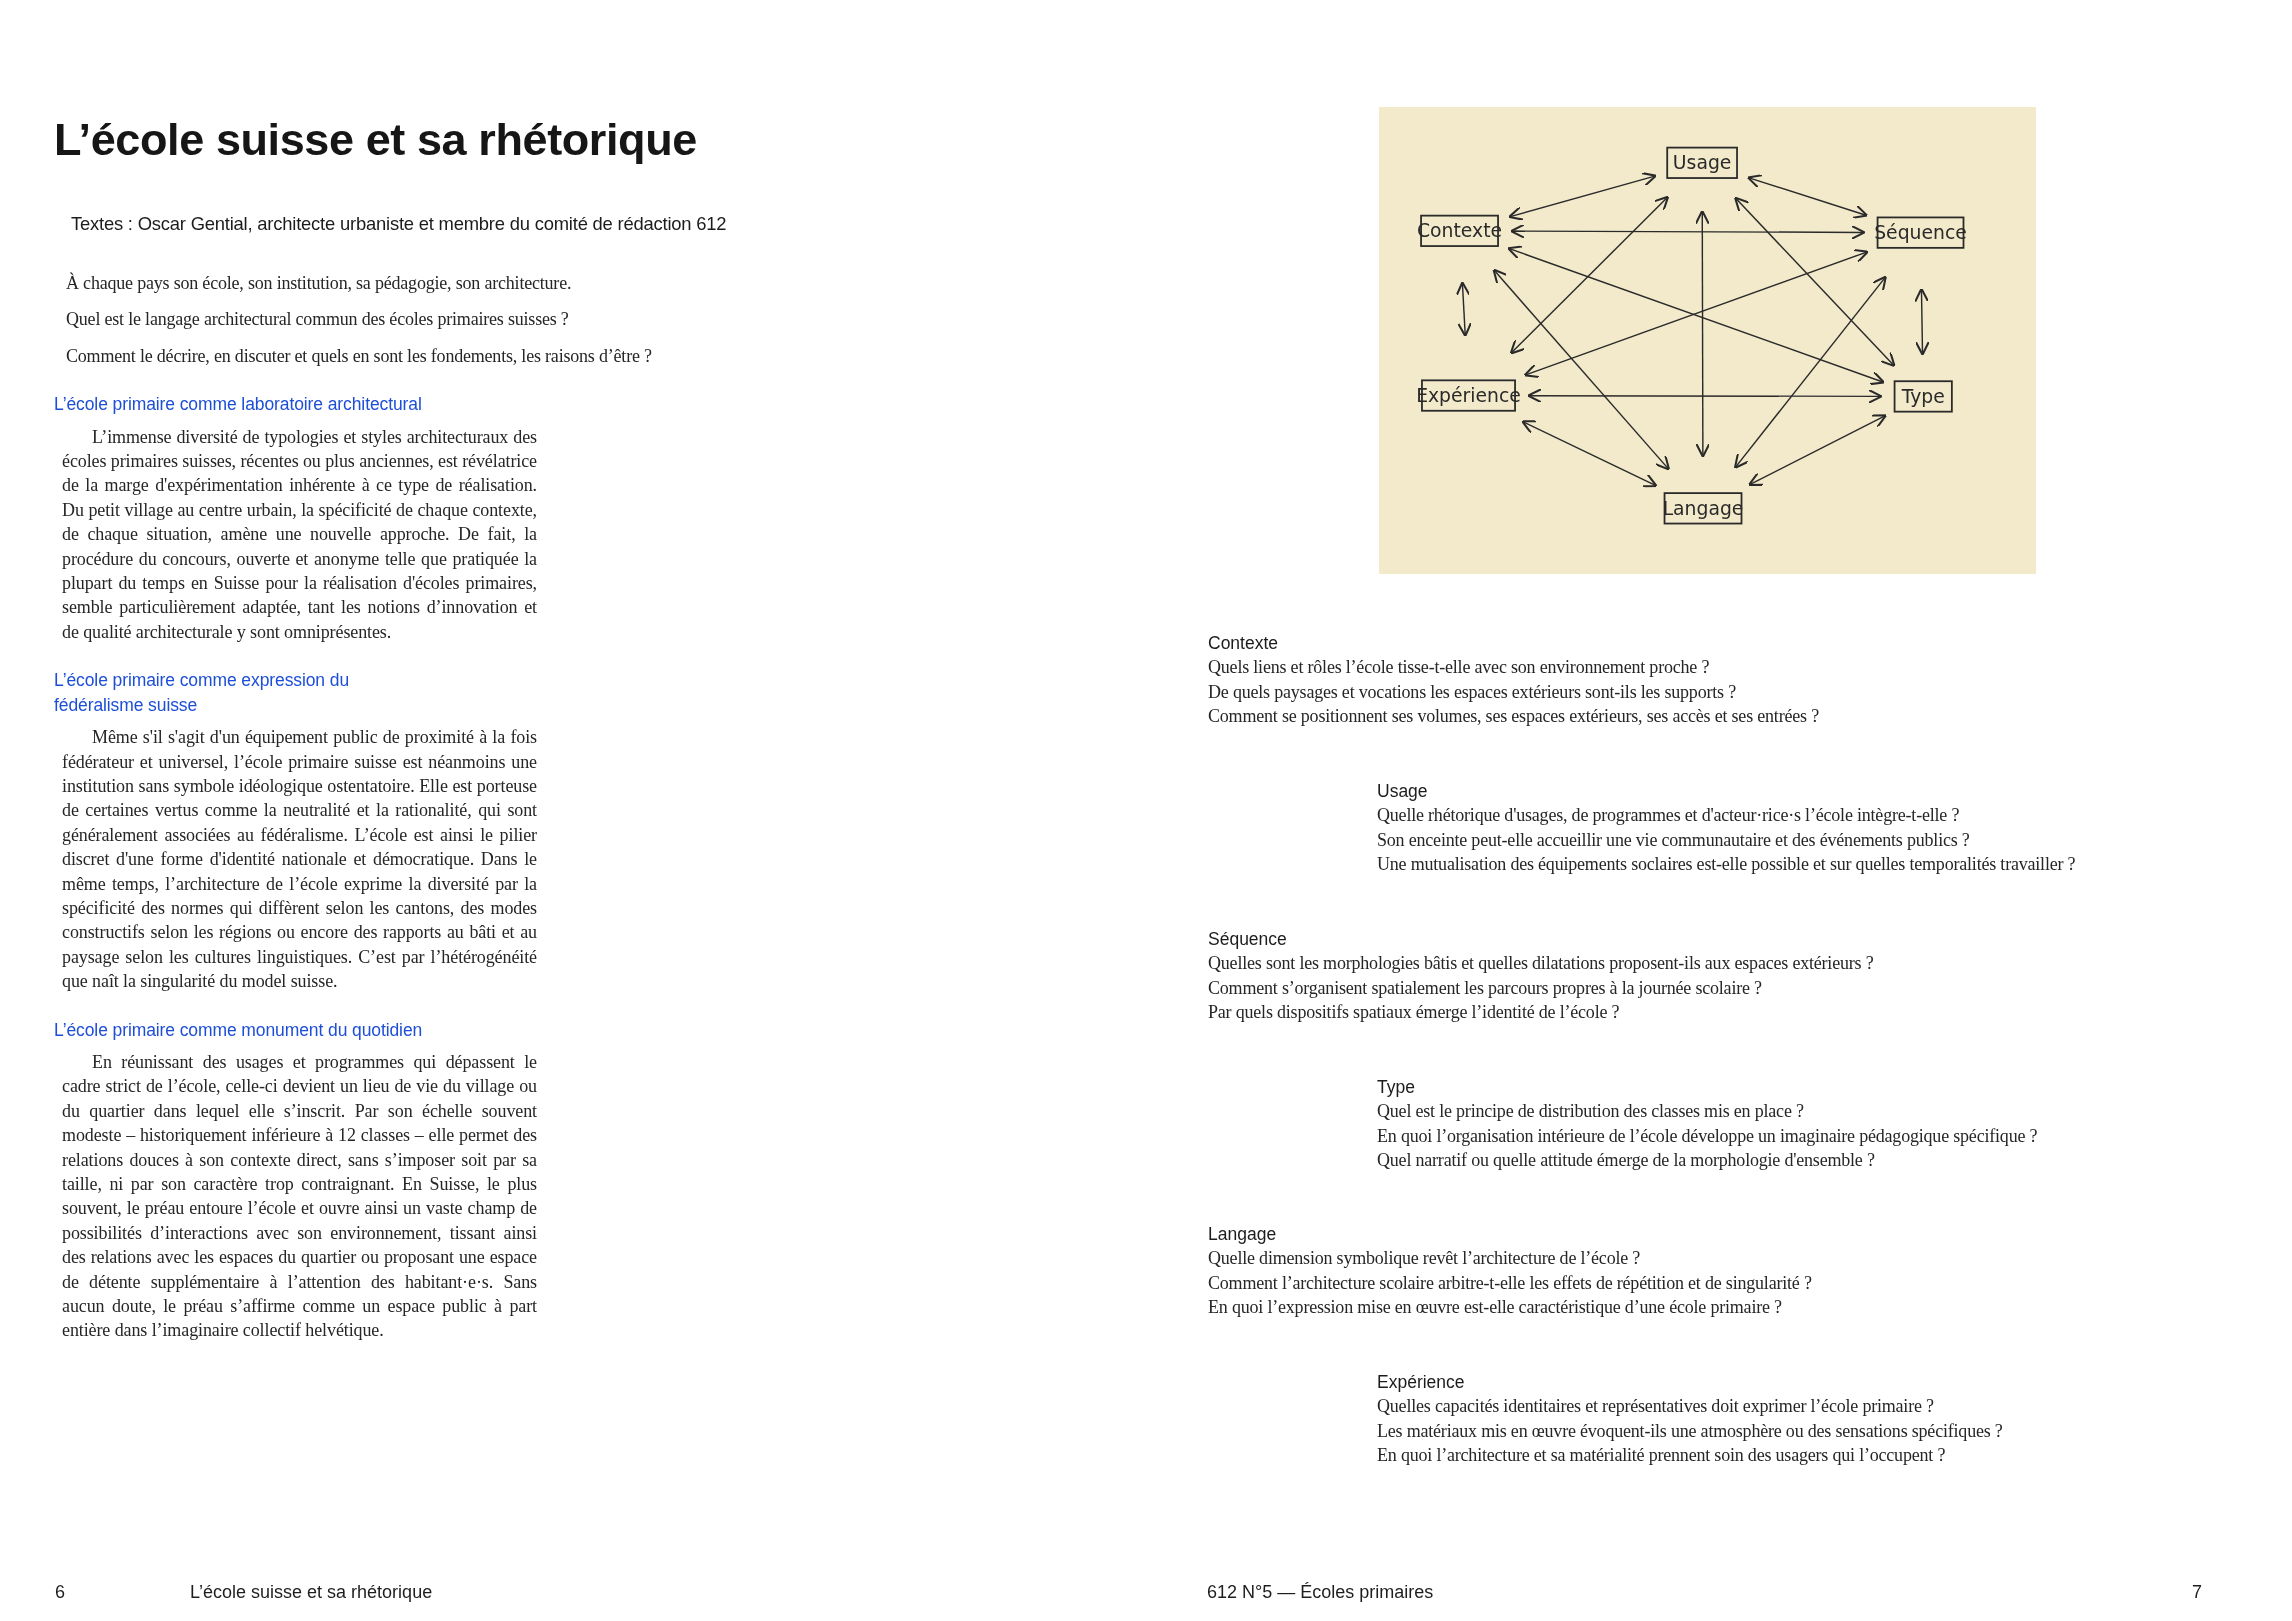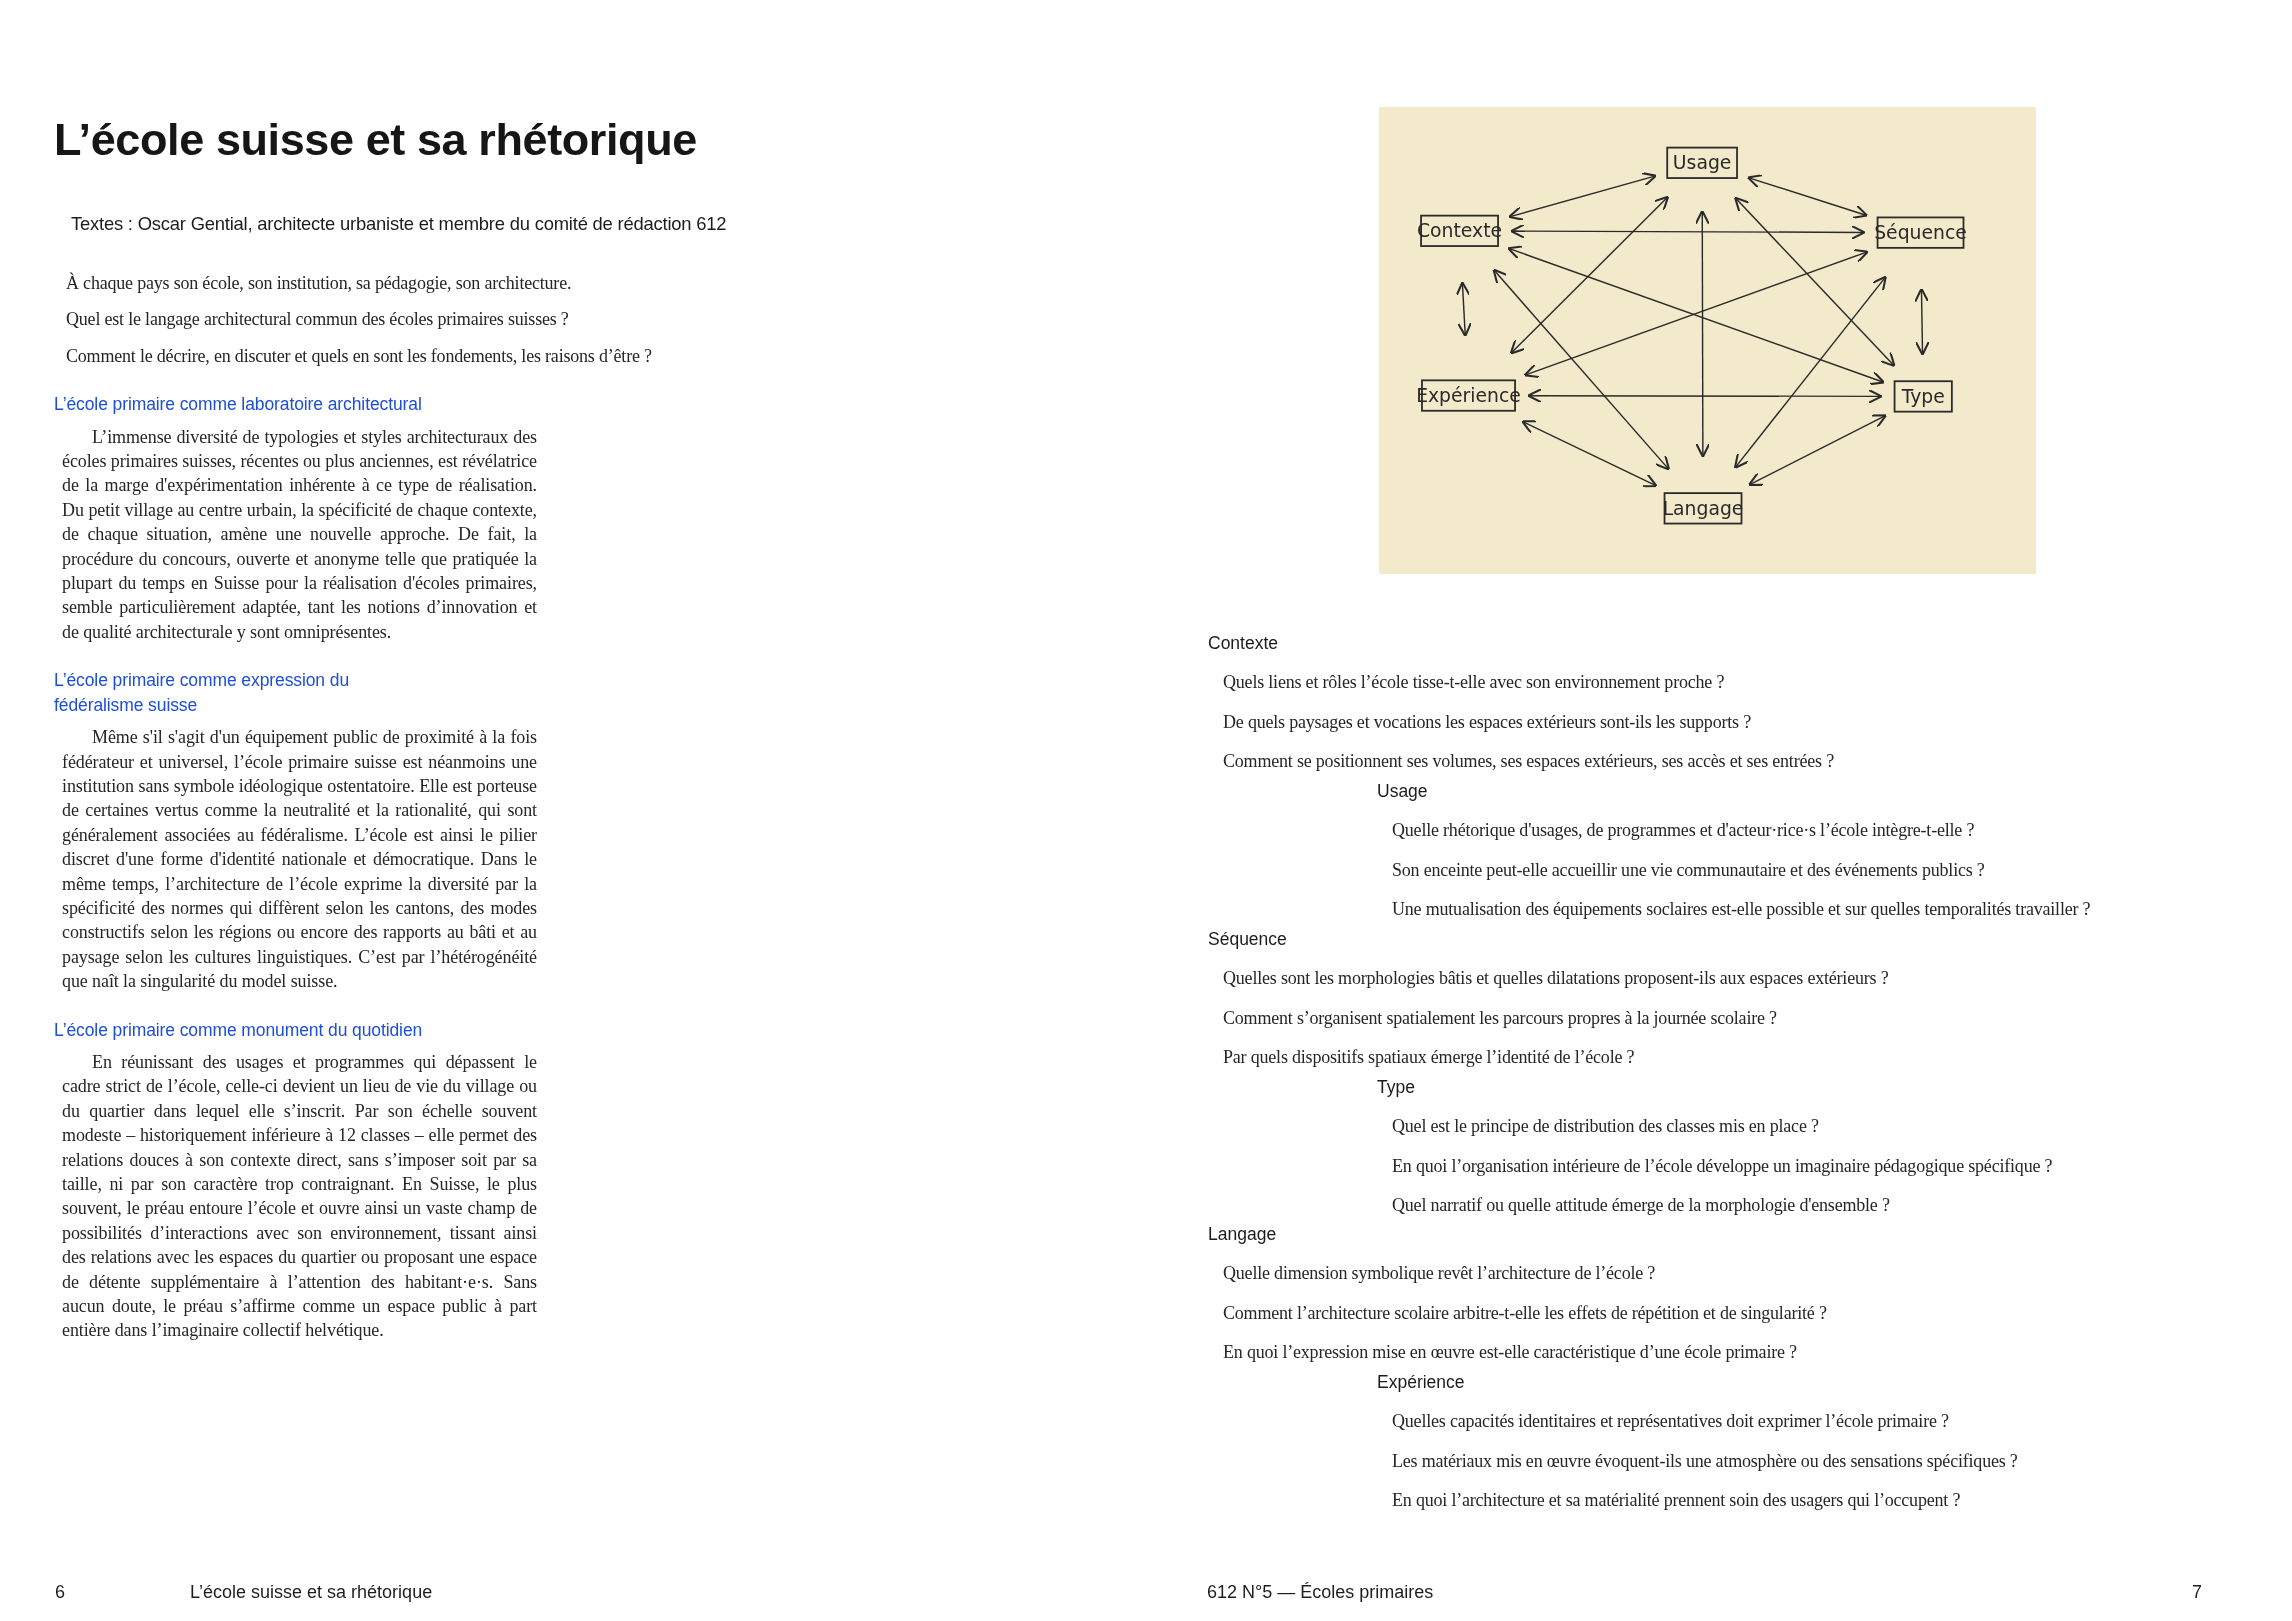--- a/index.html
+++ b/index.html
@@ -41,21 +41,21 @@
   .diagram .node-label {
     font-family: "DejaVu Sans", sans-serif; font-size: 21px; fill: #2a2a2a;
   }
   .q-block {
     position: absolute; font-size: 18px; line-height: 24.4px; color: #262626;
   }
   .q-block h3 {
     margin: 0; font-family: "Liberation Sans", sans-serif; font-weight: 500;
     font-size: 17.5px; line-height: 24.4px; color: #1c1c1c;
   }
-  .q-block p { margin: 15px; white-space: nowrap; letter-spacing: -0.2px; }
+  .q-block p { margin: 0; white-space: nowrap; letter-spacing: -0.2px; }
   .footer-item {
     position: absolute; top: 1581px; font-family: "Liberation Sans", sans-serif;
     font-size: 18px; color: #1e1e1e; line-height: 23px;
   }
 </style>
 </head>
 <body>
 
 <h1 class="page-title">L’école suisse et sa rhétorique</h1>
 <div class="byline">Textes : Oscar Gential, architecte urbaniste et membre du comité de rédaction 612</div>

